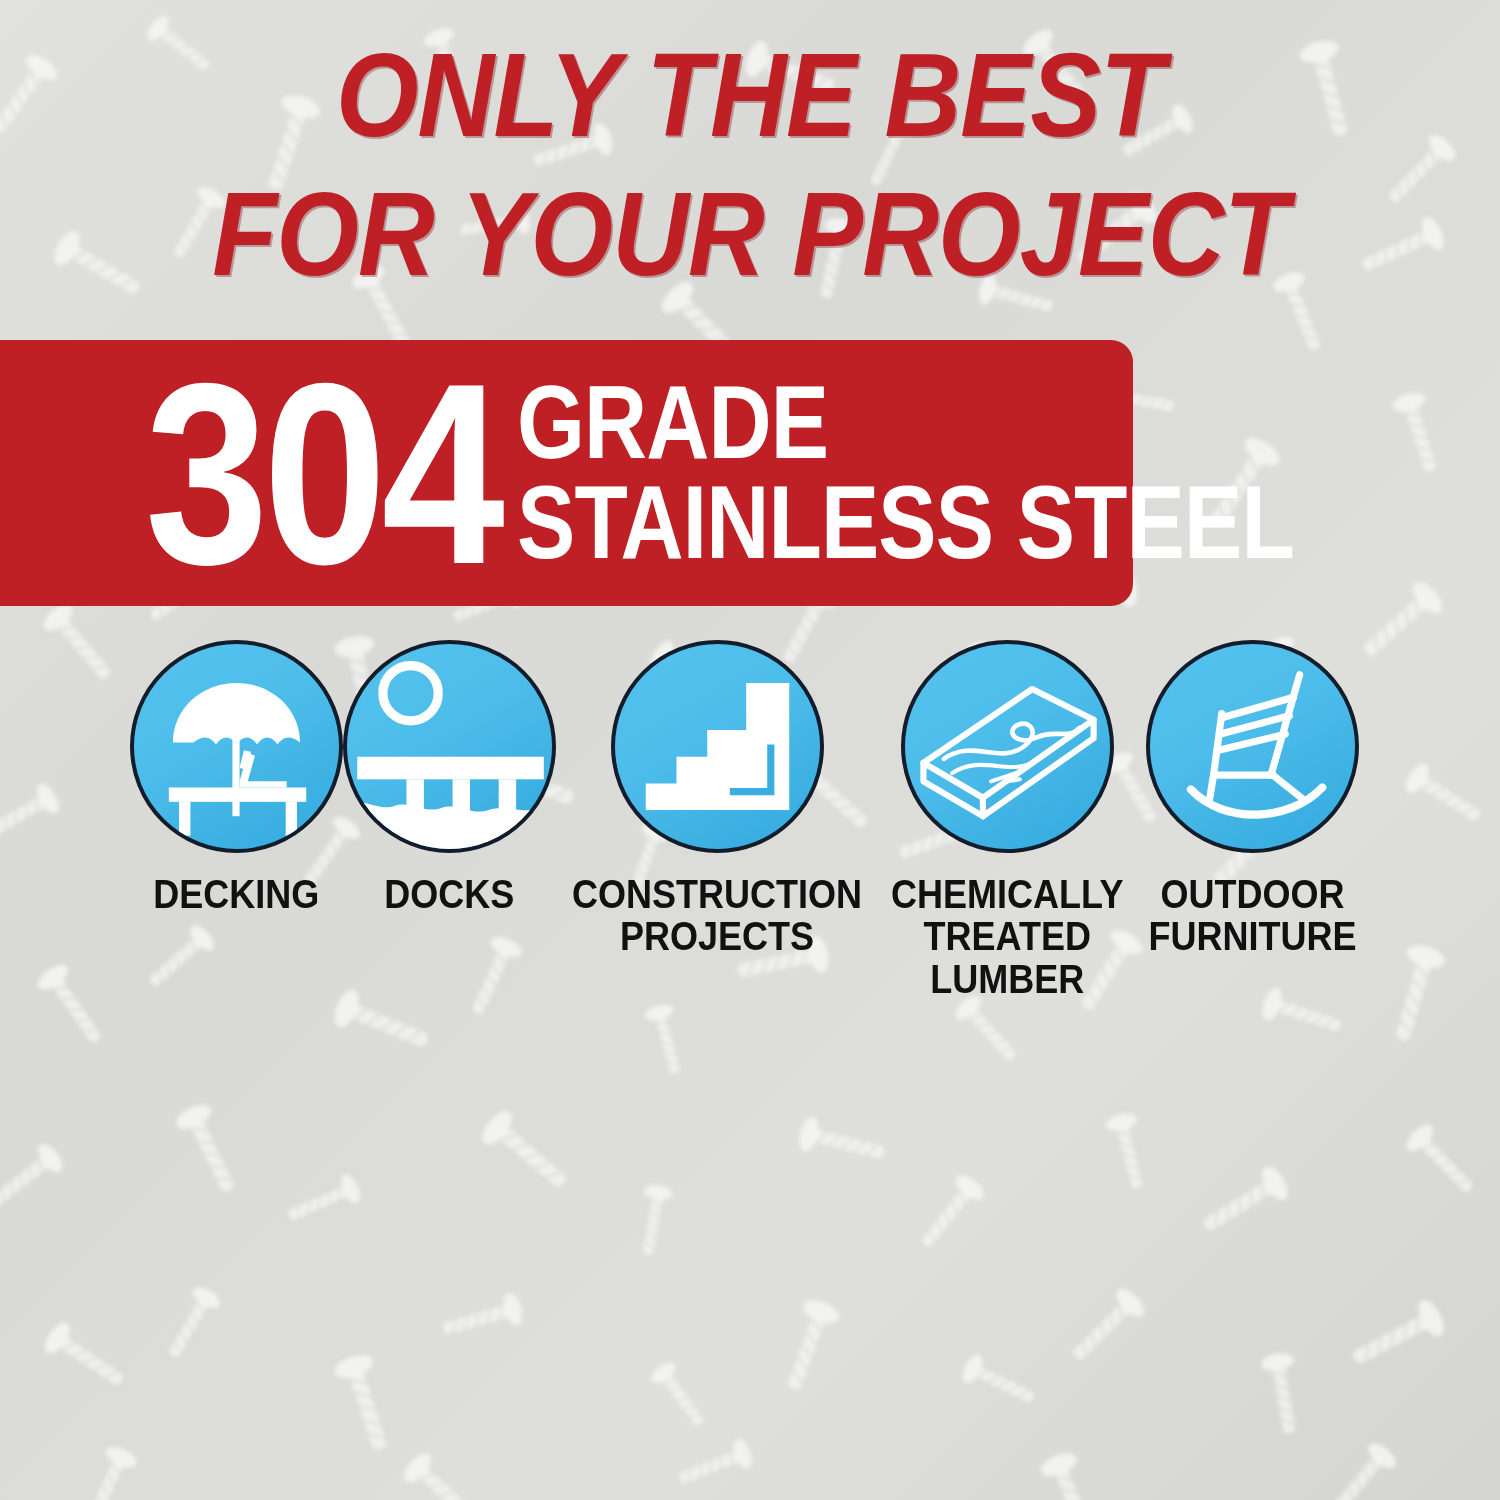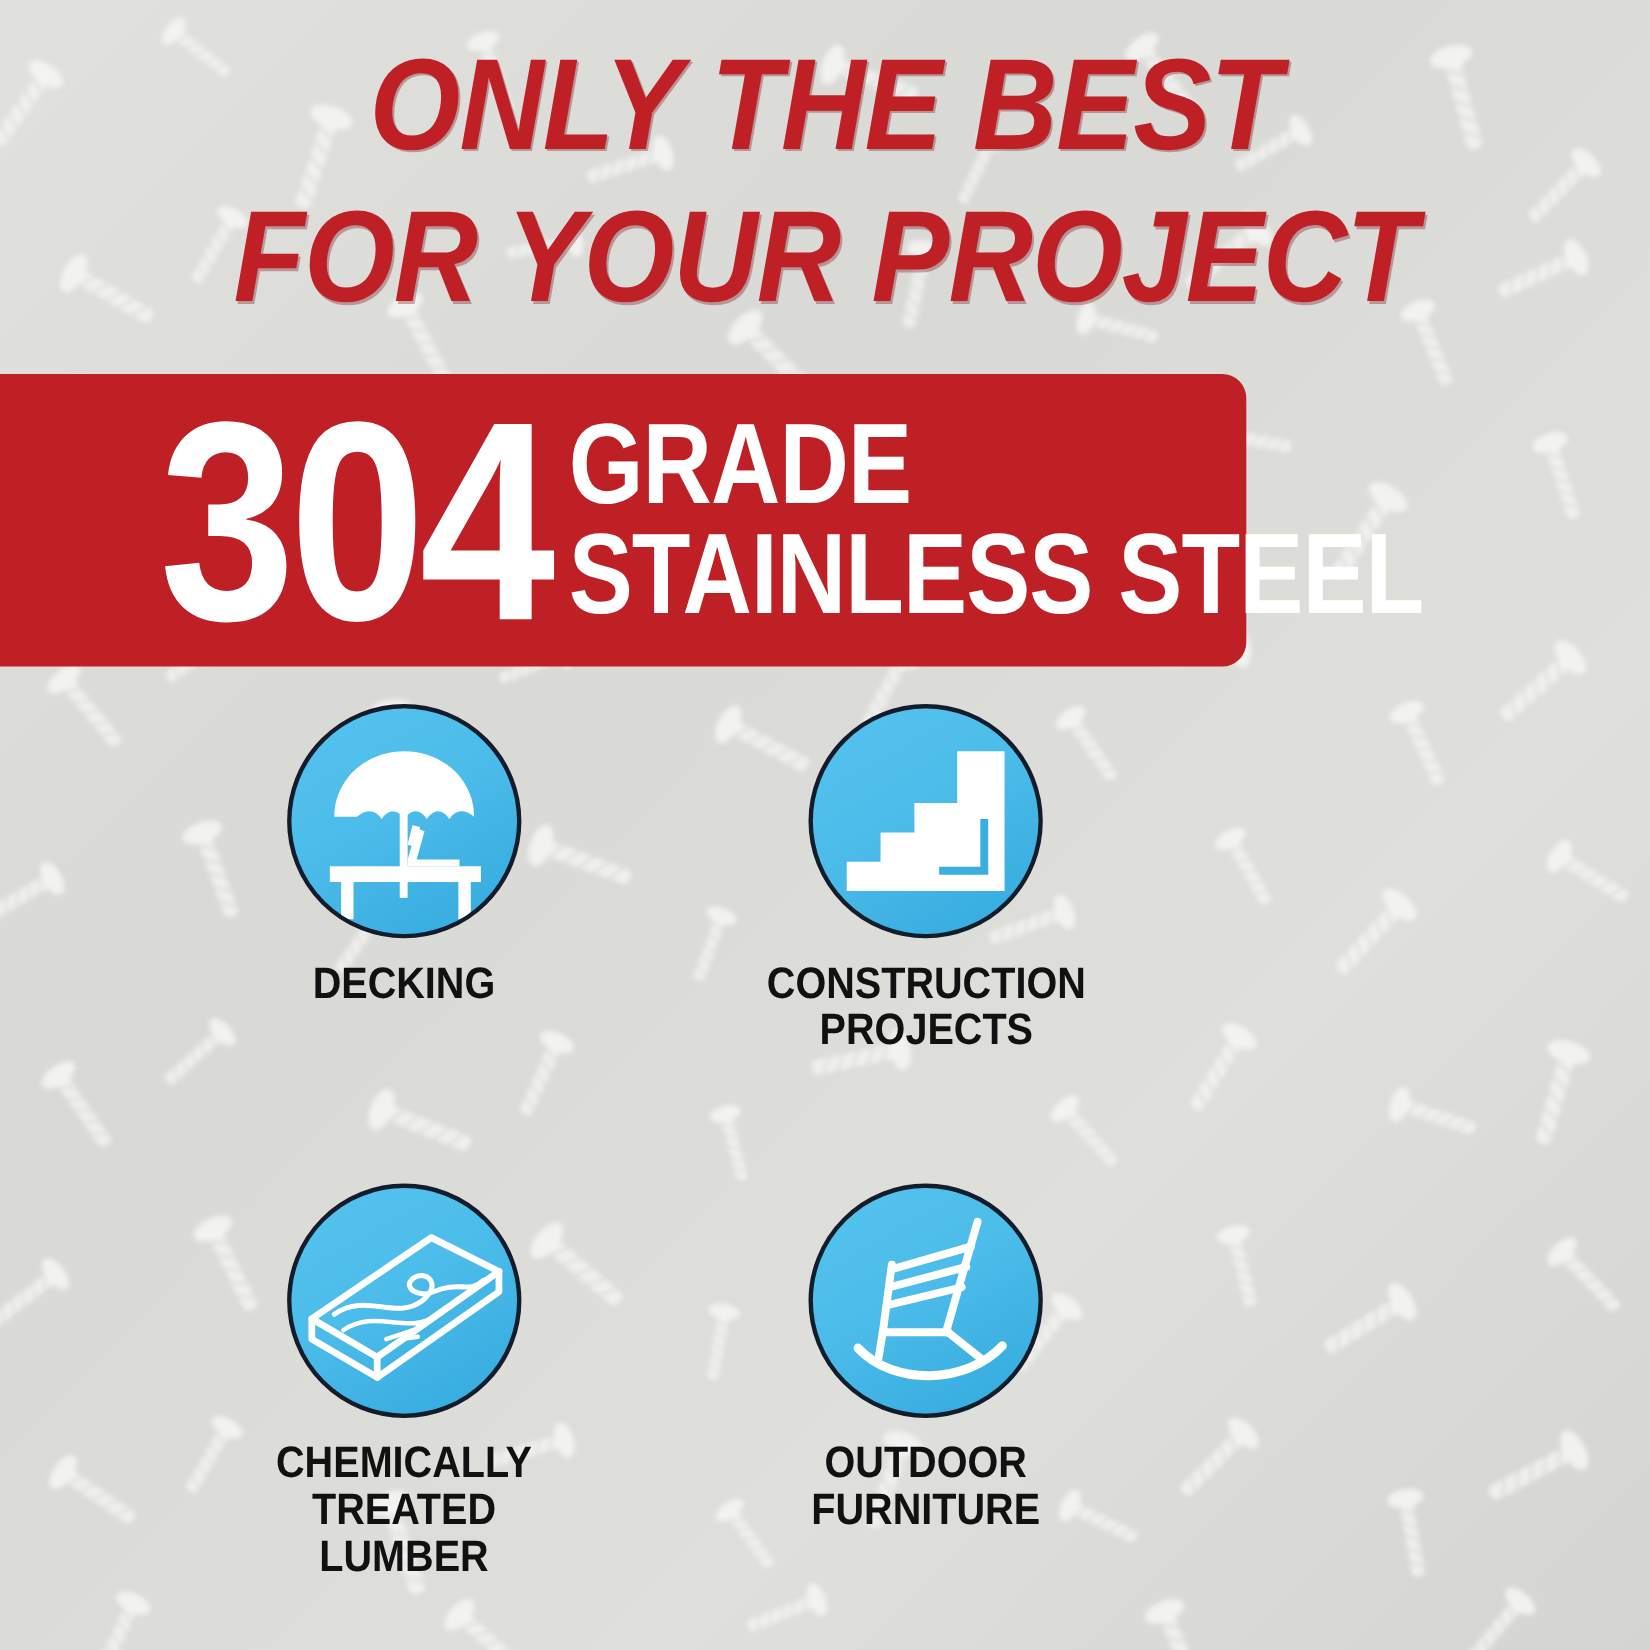--- a/index.html
+++ b/index.html
@@ -61,21 +61,21 @@
     letter-spacing:-1px;
     transform:scaleX(0.84); transform-origin:left center;
     white-space:nowrap;
   }
 
   
   .grid {
     position:absolute; left:0; top:640px; width:1209px;
     z-index:5;
     display:grid;
-    grid-template-columns:repeat(2, 1fr);
+    grid-template-columns:repeat(5, 1fr);
     grid-auto-rows:auto;
     row-gap:118px;
     padding:0 130px;
   }
   .cell { display:flex; flex-direction:column; align-items:center; }
   .circle {
     width:213px; height:213px; border-radius:50%;
     background:linear-gradient(150deg,#55c3ee 0%,#4cbcea 45%,#32a9dd 100%);
     border:4px solid #121c2b;
     display:flex; align-items:center; justify-content:center;
@@ -249,20 +249,38 @@
           <path d="M103 140 l0-6 l8-28 l7 3 l-7 25 l38 0 l0 6 z"></path>
           <rect x="105" y="104" width="7" height="18" transform="rotate(14 108 113)"></rect>
         </g>
       </svg>
     </div>
     <div class="cap">
       <div>DECKING</div>
     </div>
   </div>
 
+  <div class="cell">
+    <div class="circle">
+      <svg viewBox="0 0 200 200">
+        <g fill="#ffffff">
+          <circle cx="62" cy="48" r="27" fill="none" stroke="#ffffff" stroke-width="9"></circle>
+          <rect x="10" y="110" width="182" height="22"></rect>
+          <rect x="58" y="132" width="17" height="44"></rect>
+          <rect x="103" y="132" width="17" height="44"></rect>
+          <rect x="148" y="132" width="17" height="44"></rect>
+          <path d="M0 158 c16-10 30 6 46 0 c16-6 30 8 46 2 c16-6 30 8 46 2 c16-6 38 6 62 -4
+                   L200 200 L0 200 Z"></path>
+        </g>
+      </svg>
+    </div>
+    <div class="cap">
+      <div>DOCKS</div>
+    </div>
+  </div>
 
 
   <div class="cell">
     <div class="circle">
       <svg viewBox="0 0 200 200">
         <path fill="#ffffff" d="M128 38 L170 38 L170 162 L30 162 L30 136 L60 136 L60 110
                                  L90 110 L90 84 L128 84 Z"></path>
         <path fill="none" stroke="#3BAEE0" stroke-width="7" d="M152 98 L152 144 L112 144"></path>
       </svg>
     </div>

